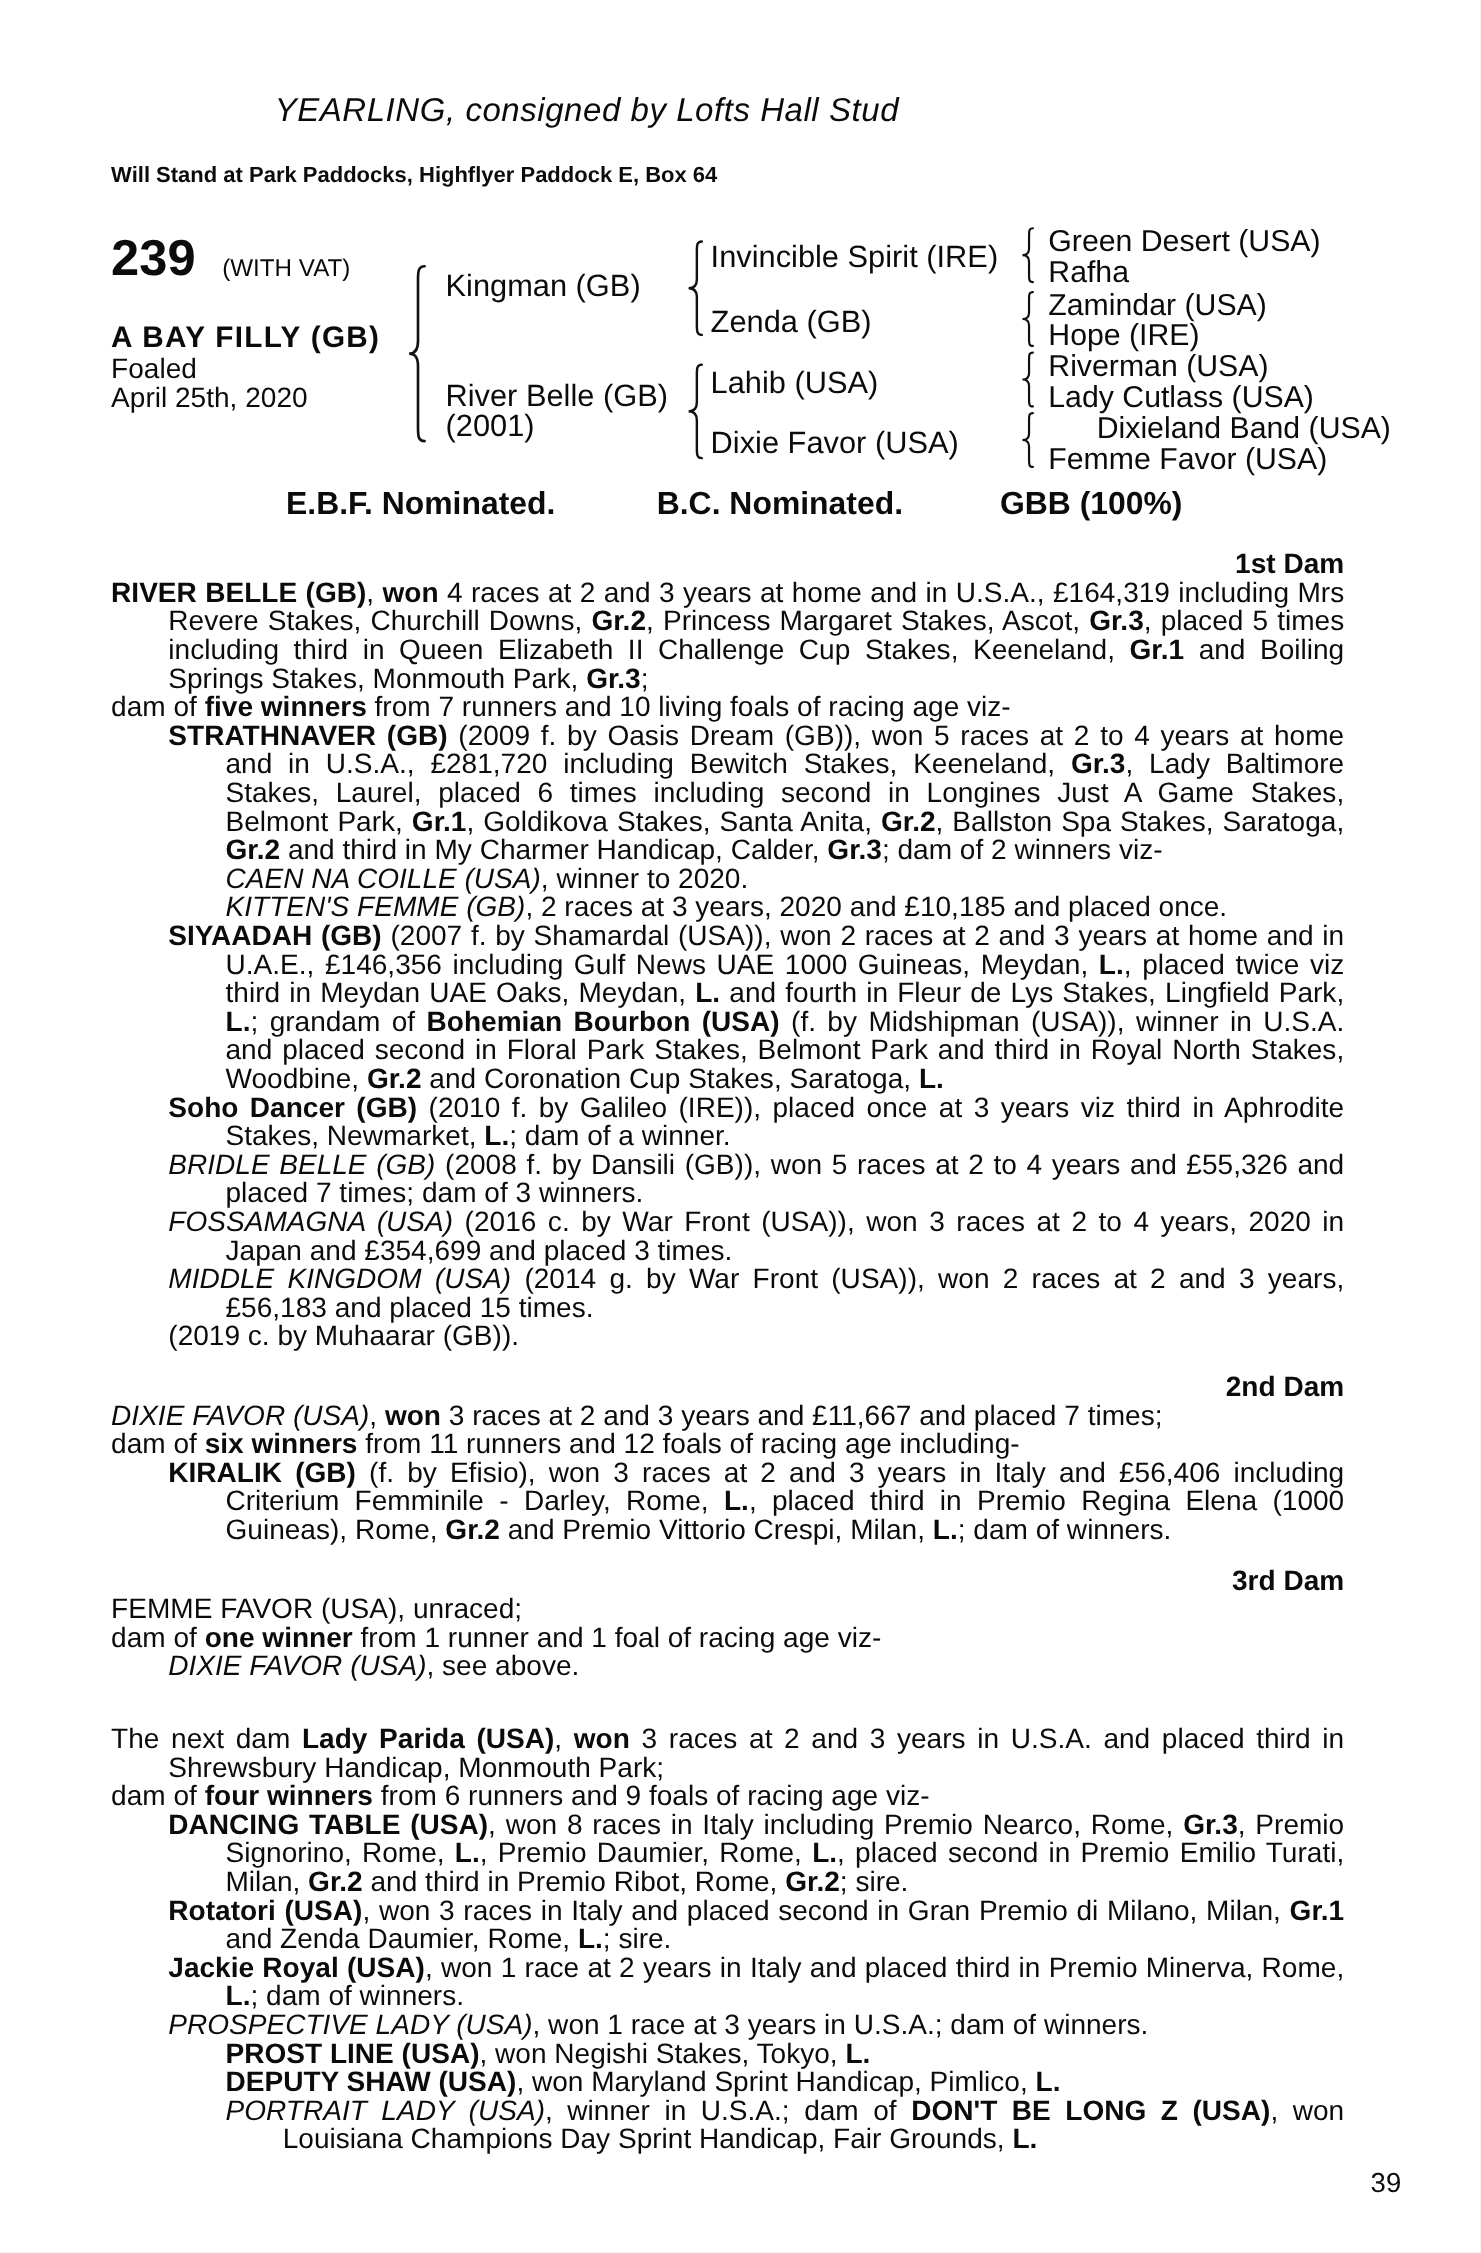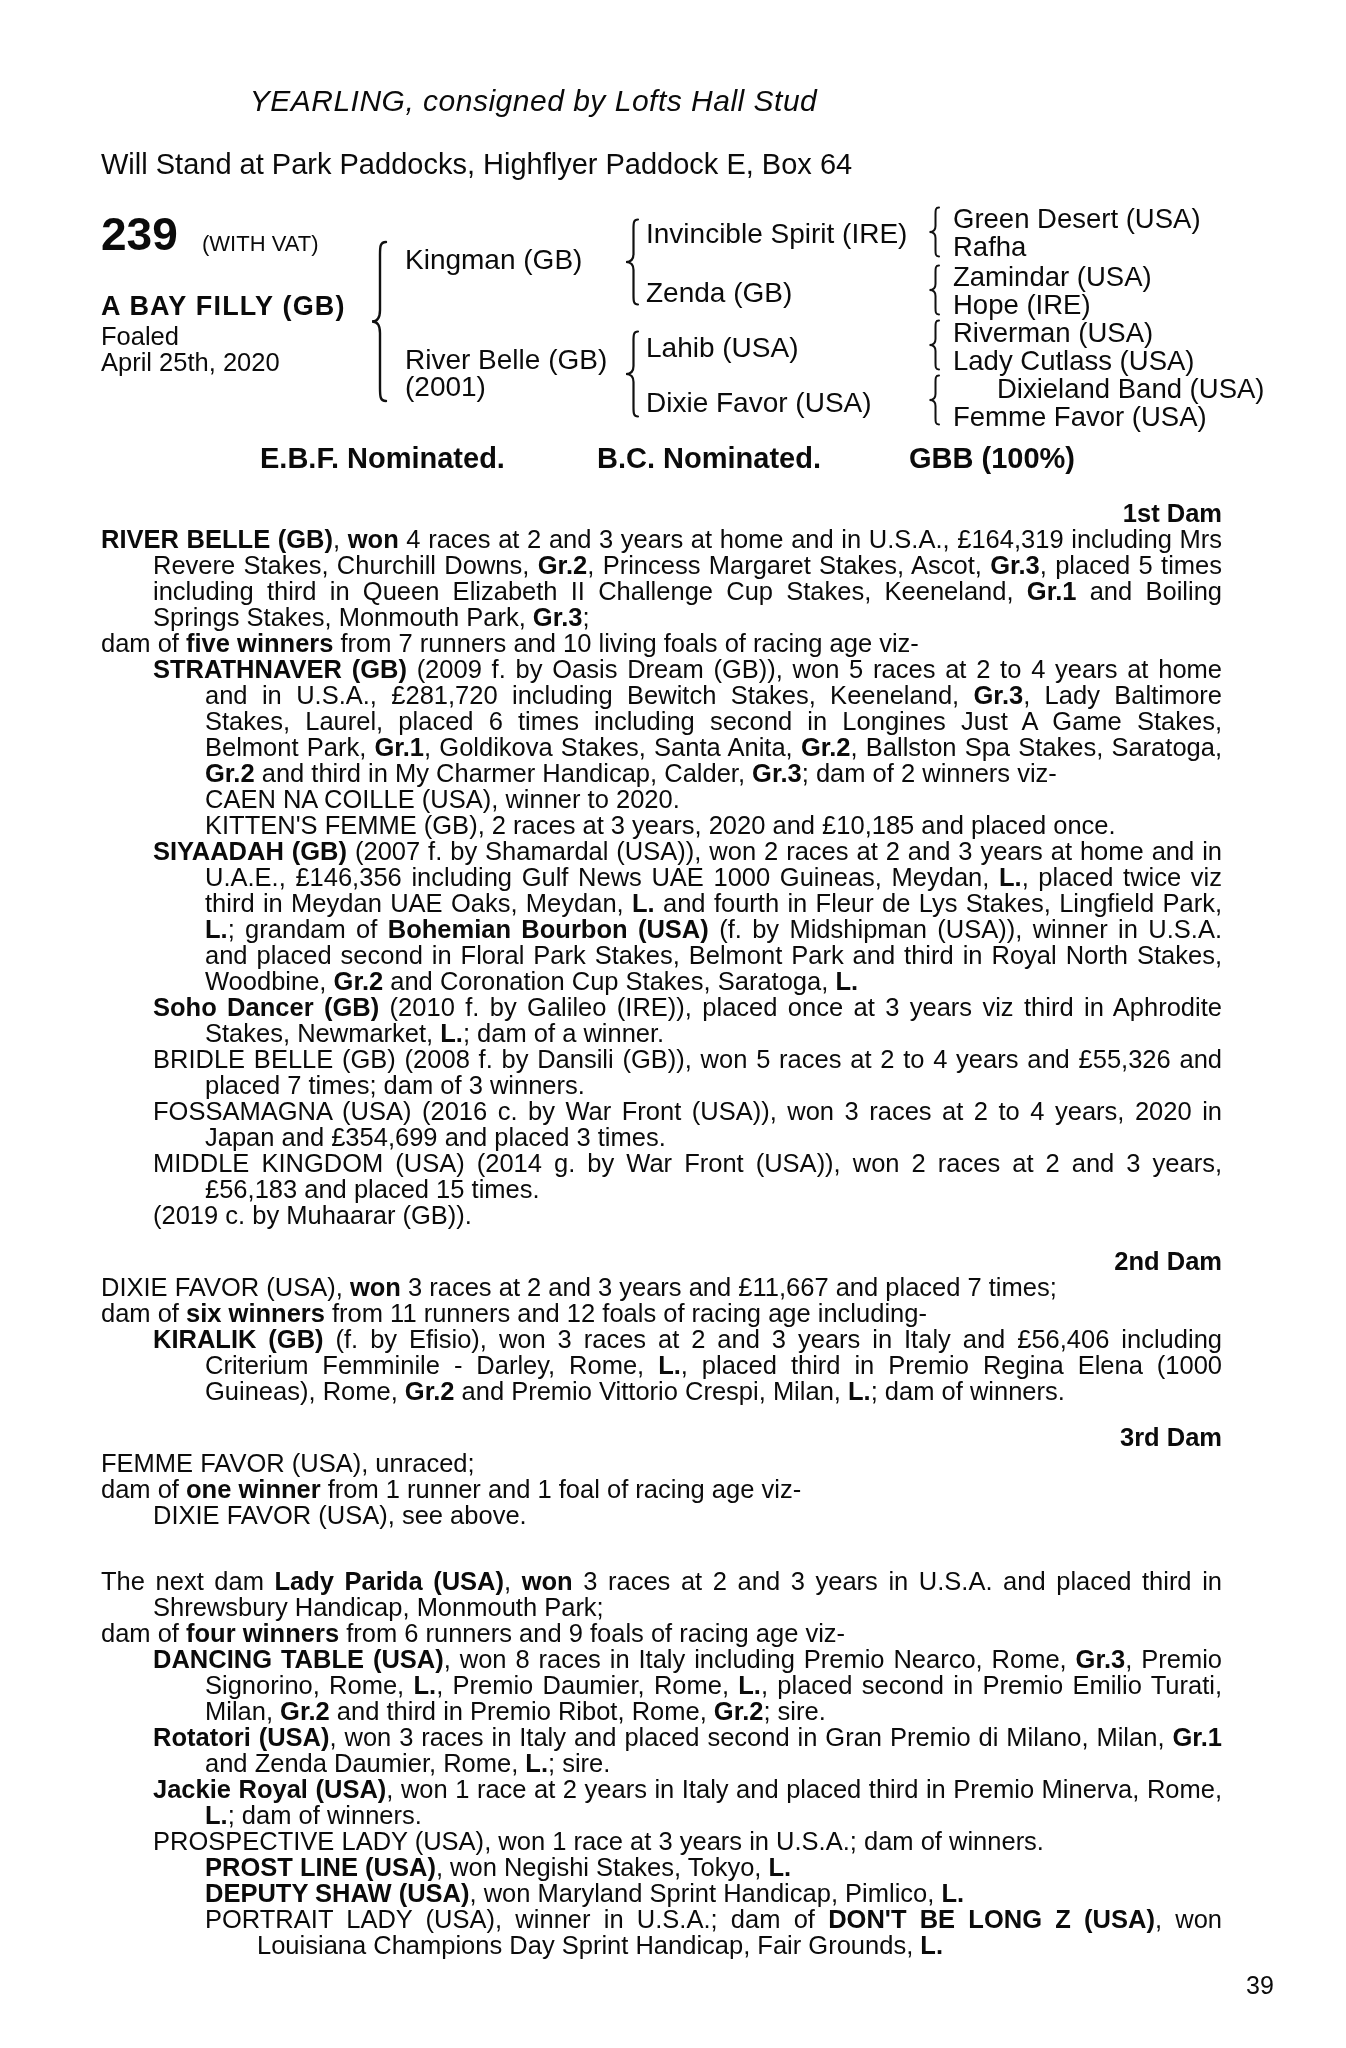--- a/index.html
+++ b/index.html
@@ -3,21 +3,21 @@
 <meta charset="utf-8">
 <style>
   html,body{margin:0;padding:0;background:#e8e8e8;}
   .page{
     position:relative;width:1346px;height:2048px;background:#ffffff;
     font-family:"Liberation Sans","DejaVu Sans",sans-serif;color:#0b0b0b;
     overflow:hidden;margin:0 auto;
   }
   .abs{position:absolute;}
   .title{top:84px;left:0;width:1067px;text-align:center;font-size:30px;font-style:italic;letter-spacing:.5px;}
-  .stand{top:148px;left:101px;font-size:29px;font-weight:normal;}
+  .stand{top:148px;left:101px;font-size:20px;font-weight:bold;}
   .lotnum{top:211px;left:101px;font-size:46px;font-weight:bold;line-height:1;}
   .vat{top:231px;left:202px;font-size:22px;}
   .horse{top:291px;left:101px;font-size:27px;font-weight:bold;letter-spacing:1.2px;}
   .foaled{top:322px;left:101px;font-size:25.5px;}
   .fdate{top:348px;left:101px;font-size:25.5px;}
   .ped{font-size:28px;line-height:30px;white-space:nowrap;}
   .g1sire{top:245px;left:405px;}
   .g1dam{top:346px;left:405px;line-height:27px;}
   .g2{left:646px;}
   .g3{left:953px;font-size:27.5px;}
@@ -29,21 +29,21 @@
   .bodytext{
     top:500px;left:101px;width:1121px;
     font-size:25.5px;line-height:26px;text-align:justify;
   }
   .head{font-weight:bold;text-align:right;}
   .para{}
   .ind0{padding-left:52px;text-indent:-52px;}
   .ind1{padding-left:104px;text-indent:-52px;}
   .ind2{padding-left:156px;text-indent:-52px;}
   .b{font-weight:bold;}
-  .i{}
+  .i{font-style:italic;}
 </style>
 </head>
 <body>
 
 <div class="page">
 
   <div class="abs title">YEARLING, consigned by Lofts Hall Stud</div>
   <div class="abs stand">Will Stand at Park Paddocks, Highflyer Paddock E, Box 64</div>
 
   <div class="abs lotnum">239</div>

